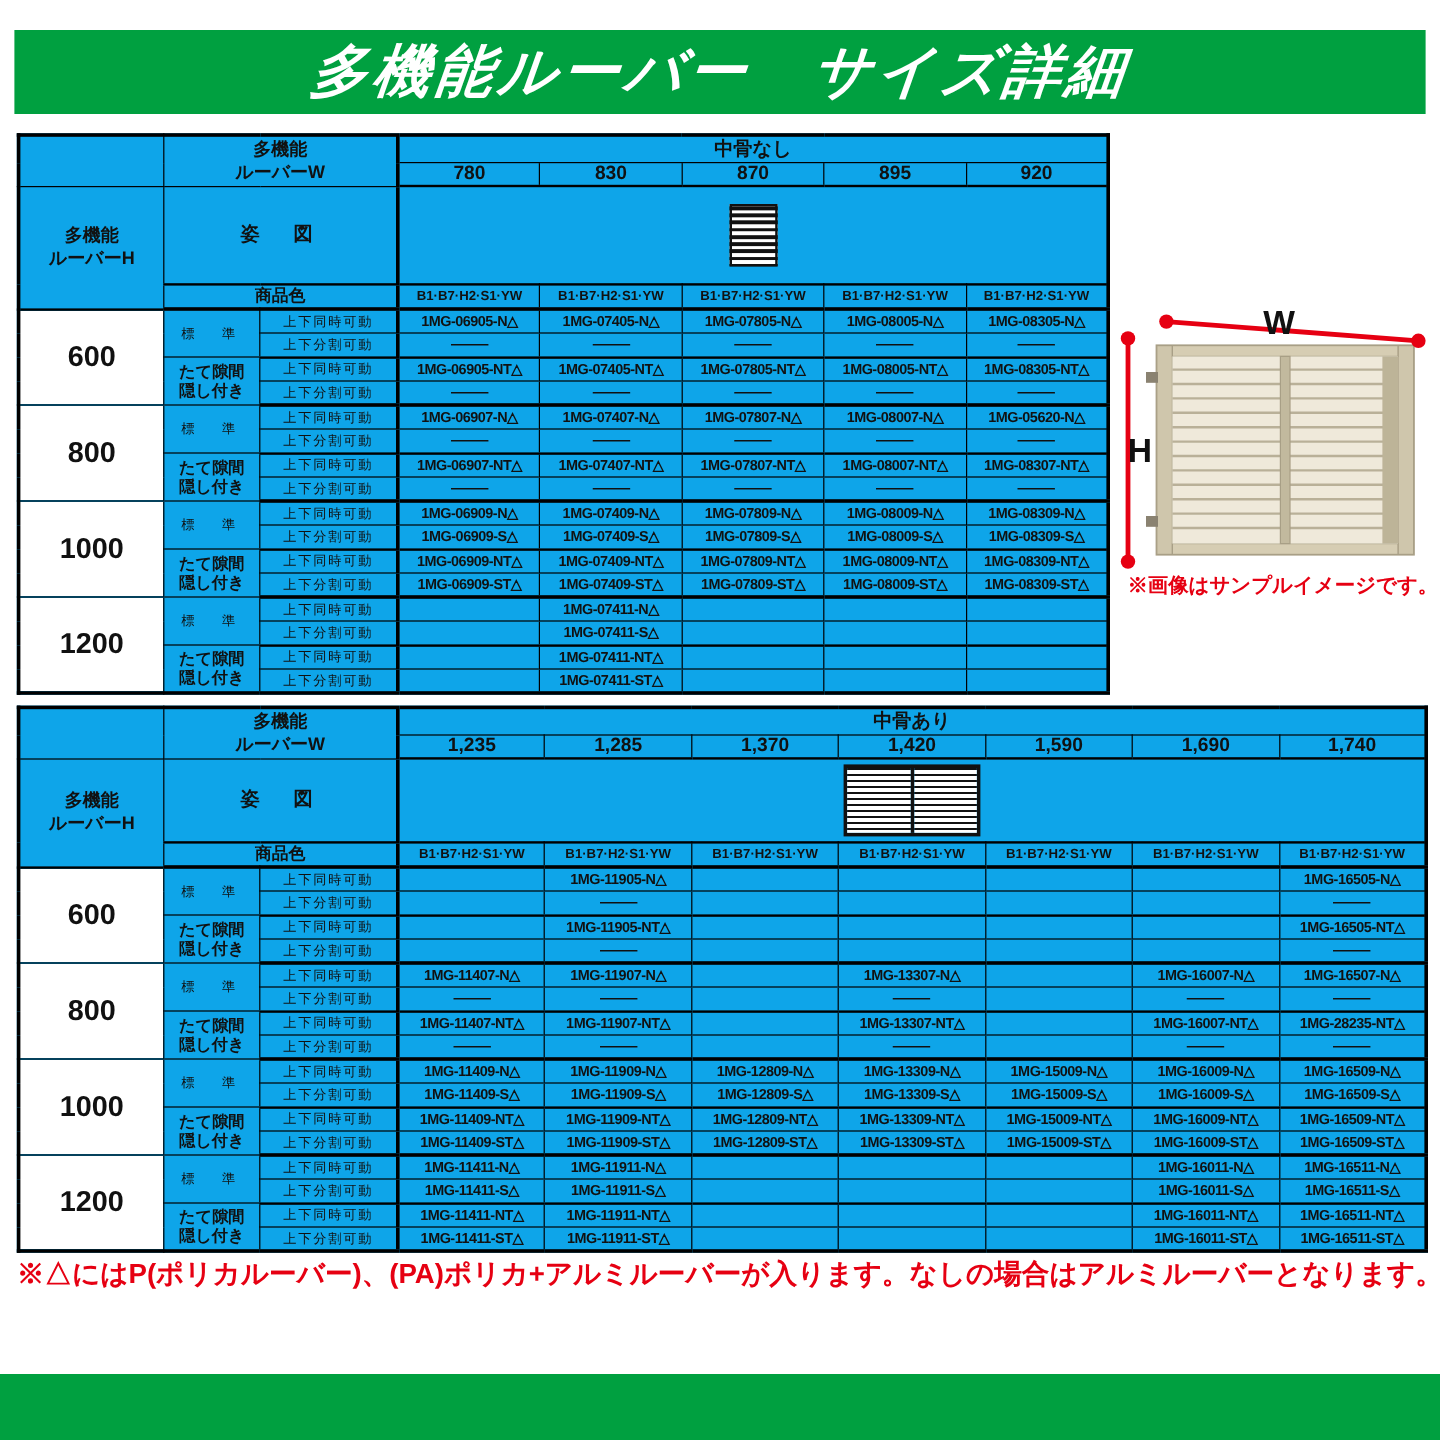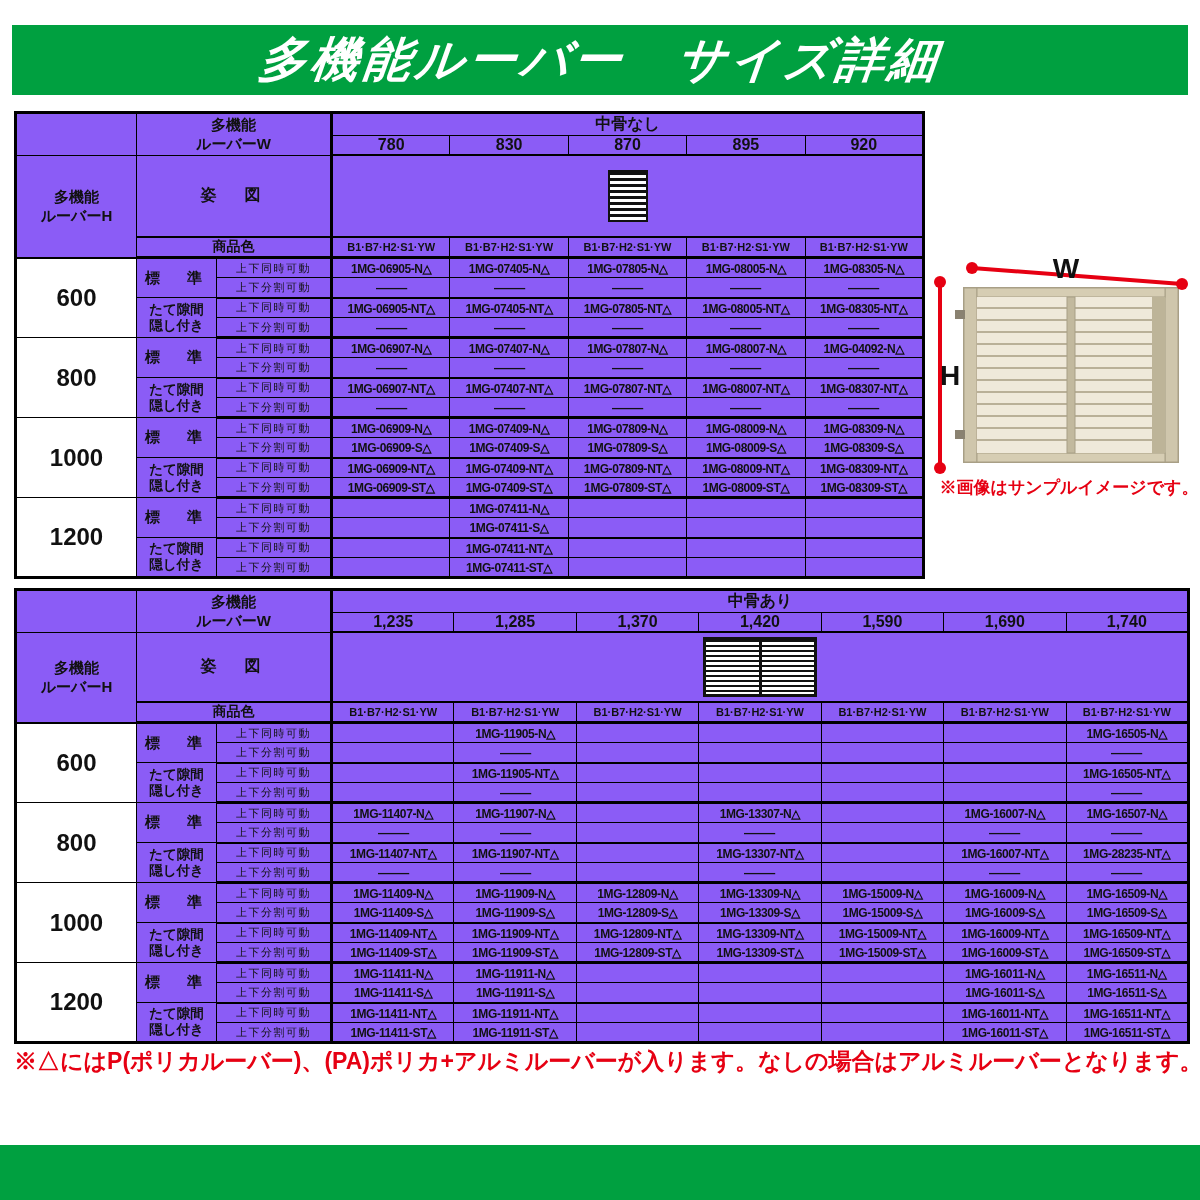--- a/index.html
+++ b/index.html
@@ -14,40 +14,40 @@
   .banner-title { color:#fff; font-weight:bold; font-style:italic;
     font-size:48px; letter-spacing:4px; transform:skewX(-6deg); white-space:nowrap; }
   .banner.bottom { top:1145px; height:55px; left:0; right:0; }
 
   
   .tbl-wrap { position:absolute; }
   .tbl-top { left:14px; top:111px; }
   .tbl-bottom { left:14px; top:588px; }
 
   table.spec { border-collapse:collapse; table-layout:fixed;
-    border:3px solid #000; background:#8b5cf6; }
+    border:3px solid #000; background:#0ea5e9; }
   table.spec td { border:1px solid #000; text-align:center;
     vertical-align:middle; padding:0; overflow:hidden; white-space:nowrap;
     color:#111; }
 
   td.corner { }
   td.wlabel, td.hlabel { font-weight:bold; font-size:15px; line-height:19px; }
   td.group-title { font-weight:bold; font-size:16px; height:19px; }
   tr.hA td { border-bottom:1px solid #000; }
   td.wlabel, td.corner { border-bottom:2px solid #000; }
   tr.hB td { border-bottom:2px solid #000; font-weight:bold; font-size:16px; height:19px; }
   tr.hC td { border-bottom:2px solid #000; }
   td.hlabel { border-bottom:3px solid #000; }
   tr.hD td { border-bottom:3px solid #000; height:18px; }
   td.applabel { font-weight:bold; font-size:16px; letter-spacing:6px; }
   td.colorlabel { font-weight:bold; font-size:14px; }
   td.colorcode { font-weight:bold; font-size:11px; letter-spacing:0px; }
 
   td.hval { font-weight:bold; font-size:24px; border-bottom:3px solid #000; background:#fff; }
-  td.subcat { font-weight:bold; font-size:15px; letter-spacing:6px; border-bottom:2px solid #000; }
+  td.subcat { font-weight:normal; font-size:11px; letter-spacing:6px; border-bottom:2px solid #000; }
   td.subcat2 { font-weight:bold; font-size:13.5px; line-height:16px; letter-spacing:0px; border-bottom:3px solid #000; }
   td.move { font-weight:normal; font-size:11px; letter-spacing:1.5px; }
   tr.sub { height:20px; }
   tr.sub1 td, tr.sub3 td { border-bottom:1px dashed #000; }
   tr.sub2 td { border-bottom:2px solid #000; }
   tr.sub4 td { border-bottom:3px solid #000; }
 
   td.bL3 { border-left:3px solid #000 !important; }
 
   span.code { font-size:12px; font-weight:bold; letter-spacing:-0.4px; }
@@ -161,21 +161,21 @@
           <td><span class="dash">―</span></td>
         </tr>
         <tr class="sub sub1">
           <td class="hval" rowspan="4">800</td>
           <td class="subcat" rowspan="2">標　準</td>
           <td class="move">上下同時可動</td>
           <td class="bL3"><span class="code">1MG-06907-N△</span></td>
           <td><span class="code">1MG-07407-N△</span></td>
           <td><span class="code">1MG-07807-N△</span></td>
           <td><span class="code">1MG-08007-N△</span></td>
-          <td><span class="code">1MG-04092-N△</span></td>
+          <td><span class="code">1MG-05620-N△</span></td>
         </tr>
         <tr class="sub sub2">
           <td class="move">上下分割可動</td>
           <td class="bL3"><span class="dash">―</span></td>
           <td><span class="dash">―</span></td>
           <td><span class="dash">―</span></td>
           <td><span class="dash">―</span></td>
           <td><span class="dash">―</span></td>
         </tr>
         <tr class="sub sub3">

